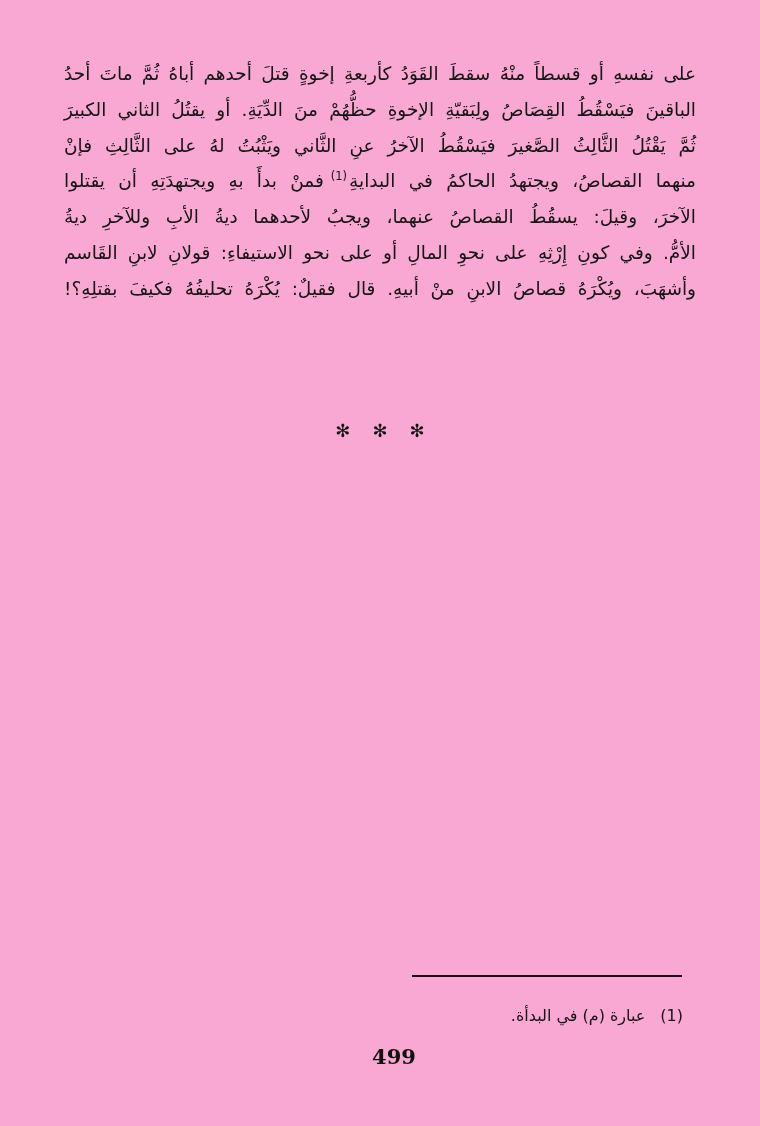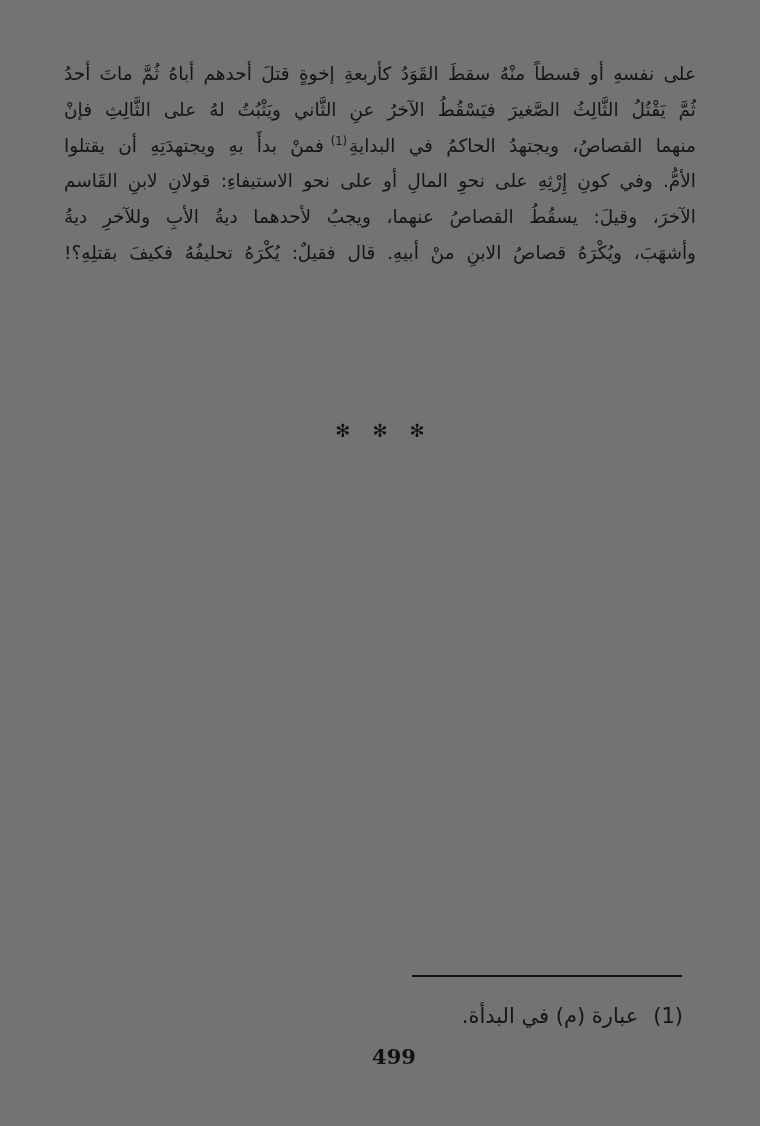--- a/index.html
+++ b/index.html
@@ -4,21 +4,21 @@
 <style>
   html, body {
     margin: 0;
     padding: 0;
     background: #ffffff;
   }
   .page {
     position: relative;
     width: 760px;
     height: 1126px;
-    background: #737373;
+    background: #f9a8d4;
     color: #141414;
     font-family: "DejaVu Sans", sans-serif;
     overflow: hidden;
   }
   
   .text-block {
     position: absolute;
     top: 56px;
     right: 64px;
     width: 632px;
@@ -61,21 +61,21 @@
     right: 78px;
     width: 270px;
     height: 2px;
     background: #121212;
   }
   .footnote {
     position: absolute;
     top: 1001px;
     right: 77px;
     direction: rtl;
-    font-size: 21px;
+    font-size: 16px;
     line-height: 30px;
     color: #151515;
   }
   .footnote .fn-num {
     margin-inline-end: 15px;
   }
   
   .page-number {
     position: absolute;
     top: 1044px;
@@ -88,24 +88,25 @@
     color: #111111;
   }
 </style>
 </head>
 <body>
 
 <div class="page">
 
   <div class="text-block">
     <div class="line">على نفسهِ أو قسطاً منْهُ سقطَ القَوَدُ كأربعةِ إخوةٍ قتلَ أحدهم أباهُ ثُمَّ ماتَ أحدُ</div>
+    <div class="line">الباقينَ فيَسْقُطُ القِصَاصُ ولِبَقيّةِ الإخوةِ حظُّهُمْ منَ الدِّيَةِ. أو يقتُلُ الثاني الكبيرَ</div>
     <div class="line">ثُمَّ يَقْتُلُ الثَّالِثُ الصَّغيرَ فيَسْقُطُ الآخرُ عنِ الثَّاني ويَثْبُتُ لهُ على الثَّالِثِ فإنْ</div>
     <div class="line"><span>منهما القصاصُ، ويجتهدُ الحاكمُ في البدايةِ</span><sup class="fn-ref">(1)</sup><span>فمنْ بدأَ بهِ ويجتهدَتِهِ أن يقتلوا</span></div>
+    <div class="line">الآخرَ، وقيلَ: يسقُطُ القصاصُ عنهما، ويجبُ لأحدهما ديةُ الأبِ وللآخرِ ديةُ</div>
     <div class="line">الأمُّ. وفي كونِ إِرْثِهِ على نحوِ المالِ أو على نحو الاستيفاءِ: قولانِ لابنِ القَاسم</div>
-    <div class="line">الآخرَ، وقيلَ: يسقُطُ القصاصُ عنهما، ويجبُ لأحدهما ديةُ الأبِ وللآخرِ ديةُ</div>
     <div class="line">وأشهَبَ، ويُكْرَهُ قصاصُ الابنِ منْ أبيهِ. قال فقيلٌ: يُكْرَهُ تحليفُهُ فكيفَ بقتلِهِ؟!</div>
   </div>
 
   <div class="ornament">
     <span>✻</span><span>✻</span><span>✻</span>
   </div>
 
   <div class="footnote-rule"></div>
 
   <div class="footnote">

